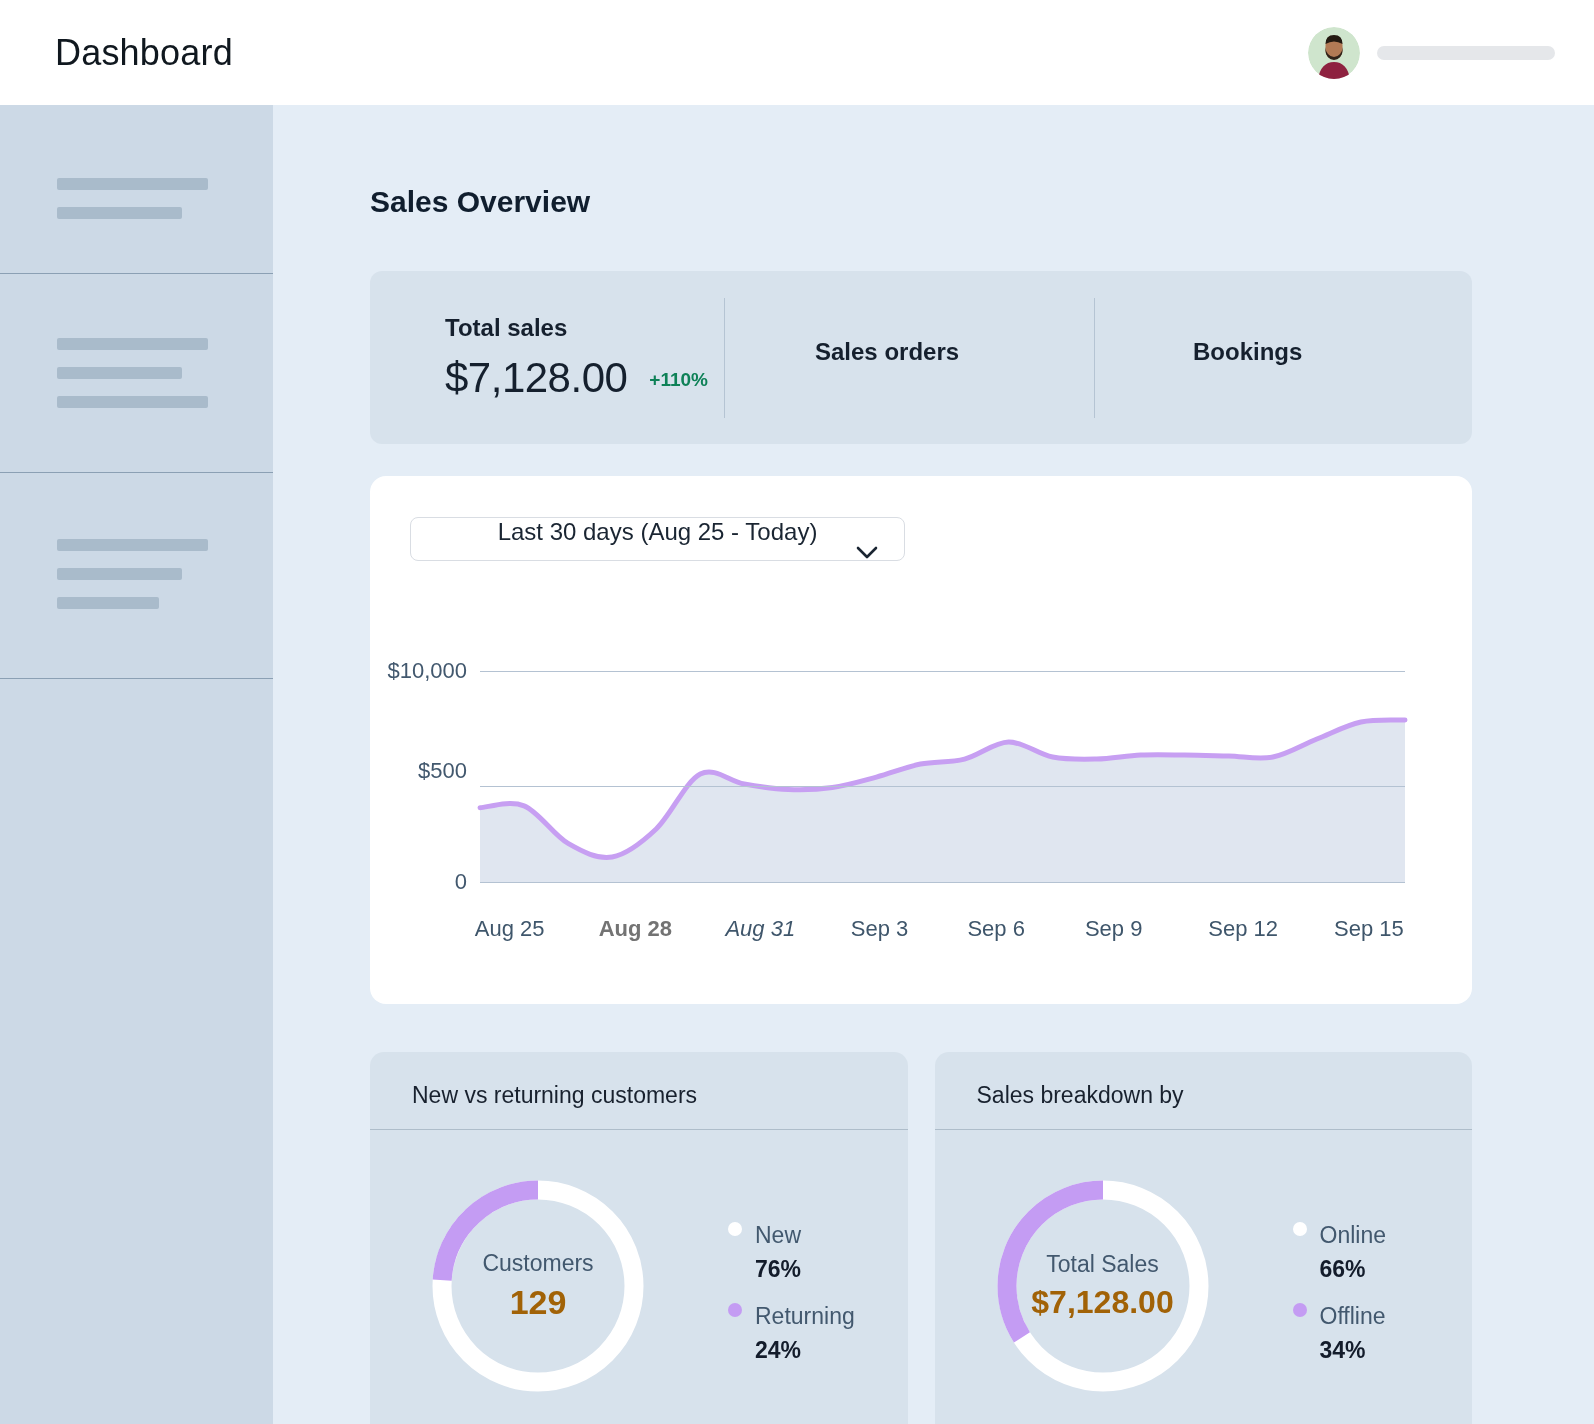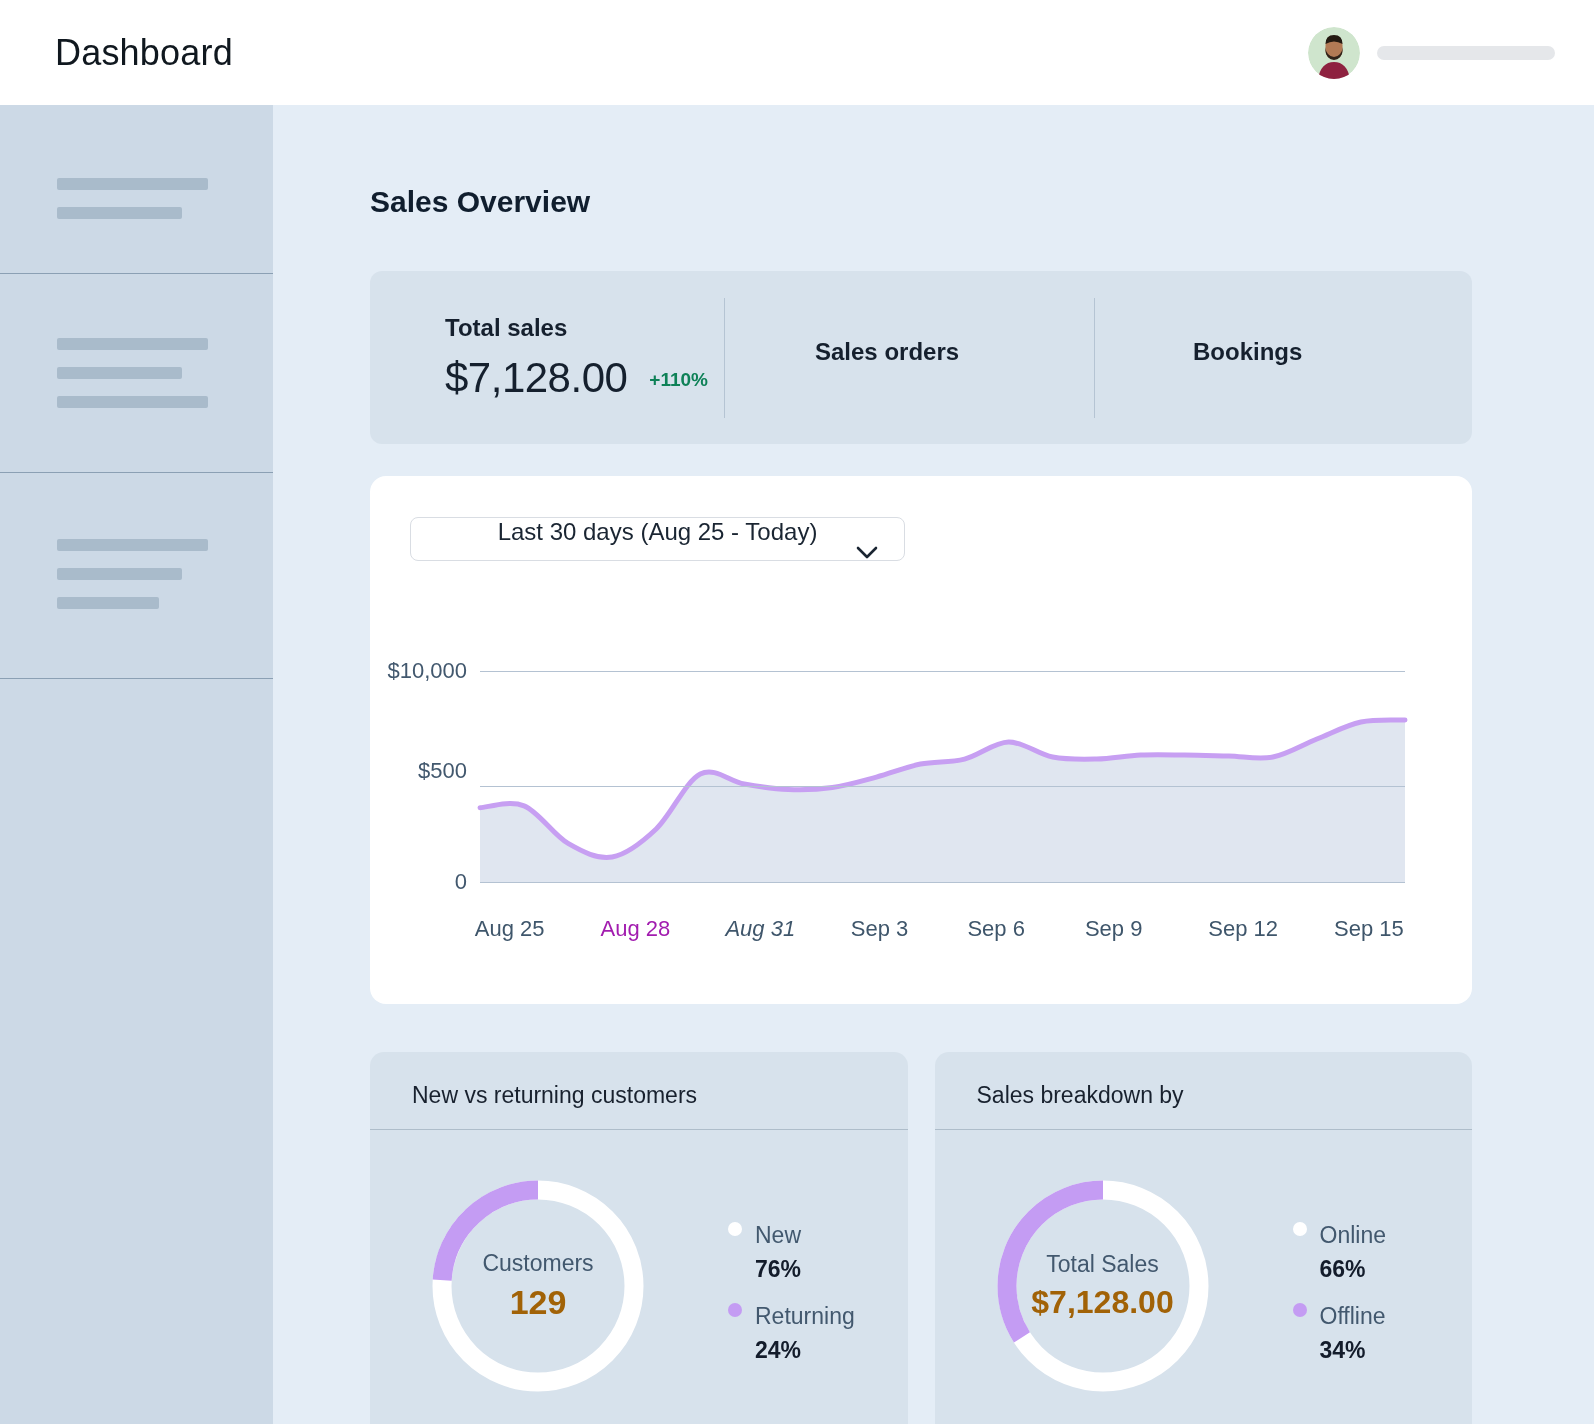--- a/index.html
+++ b/index.html
@@ -42,21 +42,21 @@
   .chart-card { margin-top:32px; width:1102px; height:528px; background:#ffffff; border-radius:16px; box-sizing:border-box; padding:41px 40px 0 40px; }
   .range-select { width:495px; height:44px; box-sizing:border-box; border:1px solid #d9dde3; border-radius:8px; background:#fff; display:flex; align-items:center; padding:0 26px; font-size:24px; color:#1a2532; cursor:pointer;flex-direction:column; }
   .range-select .chev { margin-left:auto; display:flex; }
 
   .plot-wrap { position:relative; margin:110px 0 0 70px; width:925px; height:212px; }
   .gridline { position:absolute; left:0; right:0; height:1px; background:#b4c2d2; }
   .ylab { position:absolute; right:calc(100% + 13px); transform:translateY(-50%); font-size:22px; color:#42586e; white-space:nowrap; }
   .plot-svg { position:absolute; left:0; top:0; width:925px; height:212px; overflow:visible; }
   .x-labels { position:relative; margin-left:70px; width:925px; height:28px; margin-top:33px; }
   .xlab { position:absolute; transform:translateX(-50%); font-size:22px; color:#3f566b; white-space:nowrap; }
-  .xlab.emph { color:#a21caf; }
+  .xlab.emph { color:#737373;font-weight:bold; }
 
   
   .cards { margin-top:48px; width:1102px; display:flex; gap:27px; }
   .bcard { flex:1; background:#d7e2ec; border-radius:14px; height:430px; box-sizing:border-box; overflow:hidden; }
   .bcard-title { padding:30px 40px 20px 42px; font-size:23px; font-weight:400; color:#18212e; }
   .bcard-div { height:1px; background:#aebdca; }
   .bcard-body { display:flex; padding:50px 0 0 62px; }
   .donut-wrap { position:relative; width:212px; height:212px; flex:0 0 auto; }
   .donut-center { position:absolute; inset:0; display:flex; flex-direction:column; align-items:center; justify-content:center; text-align:center; }
   .donut-label { font-size:23px; color:#42586e; }

